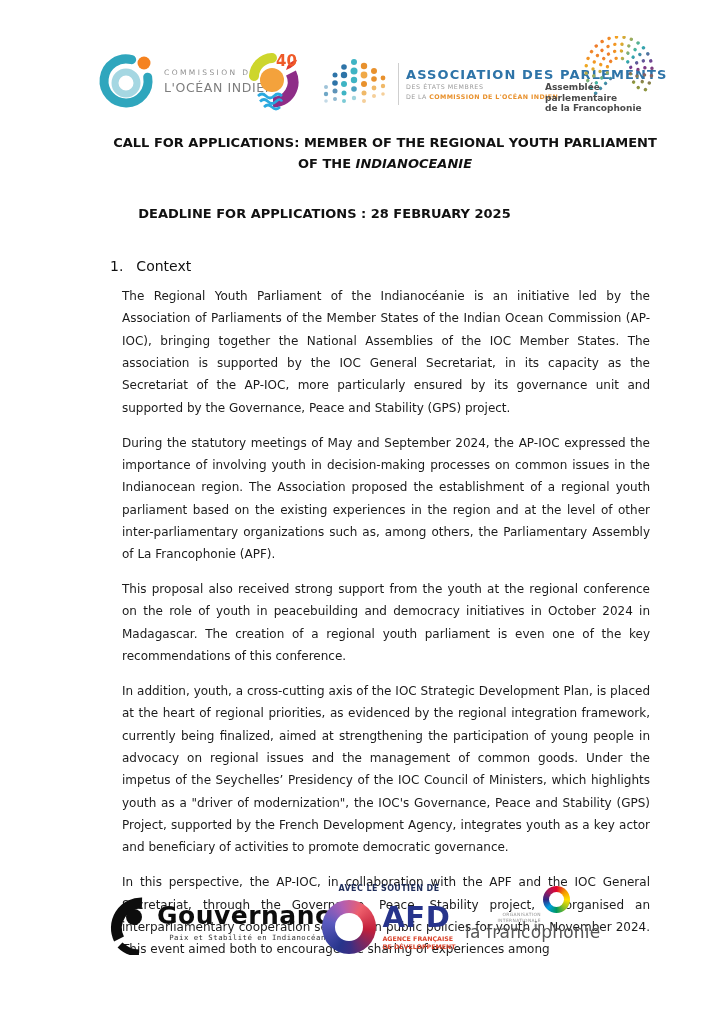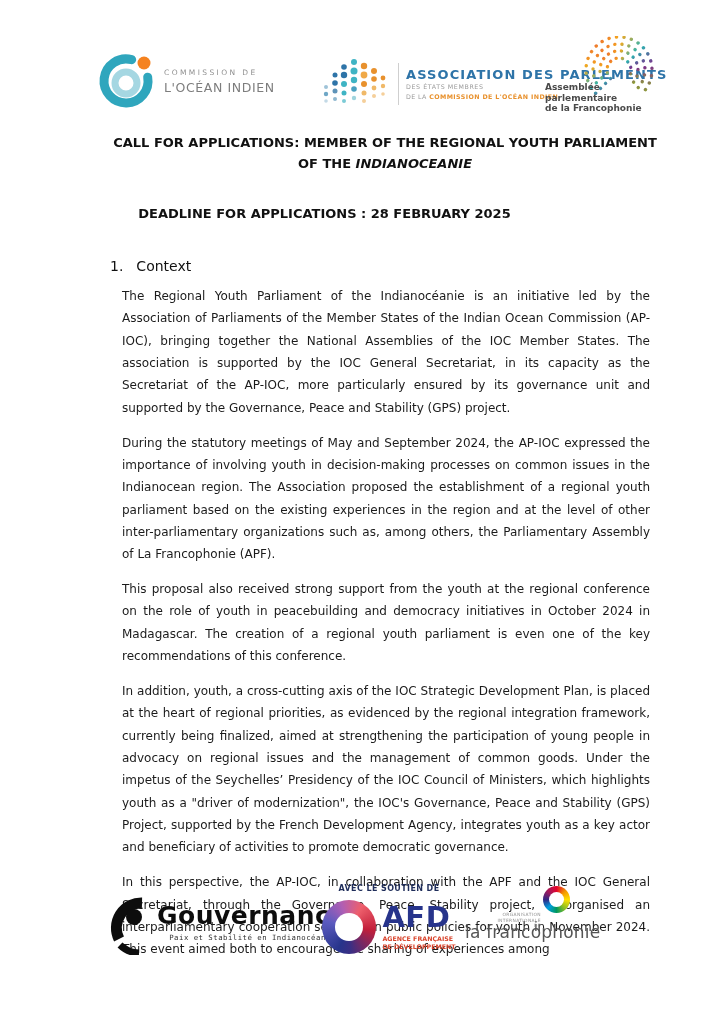--- a/index.html
+++ b/index.html
@@ -70,20 +70,34 @@
         <circle cx="29" cy="33" r="11" fill="none" stroke="#a5d7e2" stroke-width="7"></circle>
         <circle cx="47" cy="13" r="6.5" fill="#f58220"></circle>
       </svg>
     </span>
     <span class="coi-text">
       <div class="l1">COMMISSION DE</div>
       <div class="l2">L'OCÉAN INDIEN</div>
     </span>
   </div>
 
+  <div class="logo anniv">
+    <span>
+      <svg width="56" height="64" viewBox="0 0 56 64">
+        <path d="M26 9 A 19 19 0 0 0 8 27" stroke="#cdd62c" stroke-width="10" fill="none" stroke-linecap="round"></path>
+        <circle cx="26" cy="31" r="12" fill="#f4a23c"></circle>
+        <path d="M45 24 A 20 20 0 0 1 27 53" stroke="#8e2d87" stroke-width="11" fill="none"></path>
+        <path d="M40 21 q9 -3 11 -10 q-9 1 -11 10" fill="#e03a2f"></path>
+        <text x="30" y="17" font-size="15" font-weight="bold" fill="#ef5a28" font-family="DejaVu Sans, sans-serif">40</text>
+        <path d="M12 47 q4 -4 8 0 t8 0 t8 0" stroke="#2aa9df" stroke-width="2.6" fill="none"></path>
+        <path d="M14 52.5 q4 -4 8 0 t8 0 t6 0" stroke="#2aa9df" stroke-width="2.6" fill="none"></path>
+        <path d="M18 58 q4 -4 8 0 t8 0" stroke="#2aa9df" stroke-width="2.6" fill="none"></path>
+      </svg>
+    </span>
+  </div>
 
   <div class="logo apioc">
     <span>
       <svg width="70" height="50" viewBox="0 0 70 50">
         <g>
           <circle cx="5" cy="30" r="2" fill="#9fc3d8"></circle>
             <circle cx="5" cy="37" r="2.2" fill="#6fa7c6"></circle>
             <circle cx="5" cy="44" r="1.8" fill="#c3d9e6"></circle>
           <circle cx="14" cy="18" r="2.5" fill="#2e74a8"></circle>
             <circle cx="14" cy="26" r="2.8" fill="#2e74a8"></circle>

